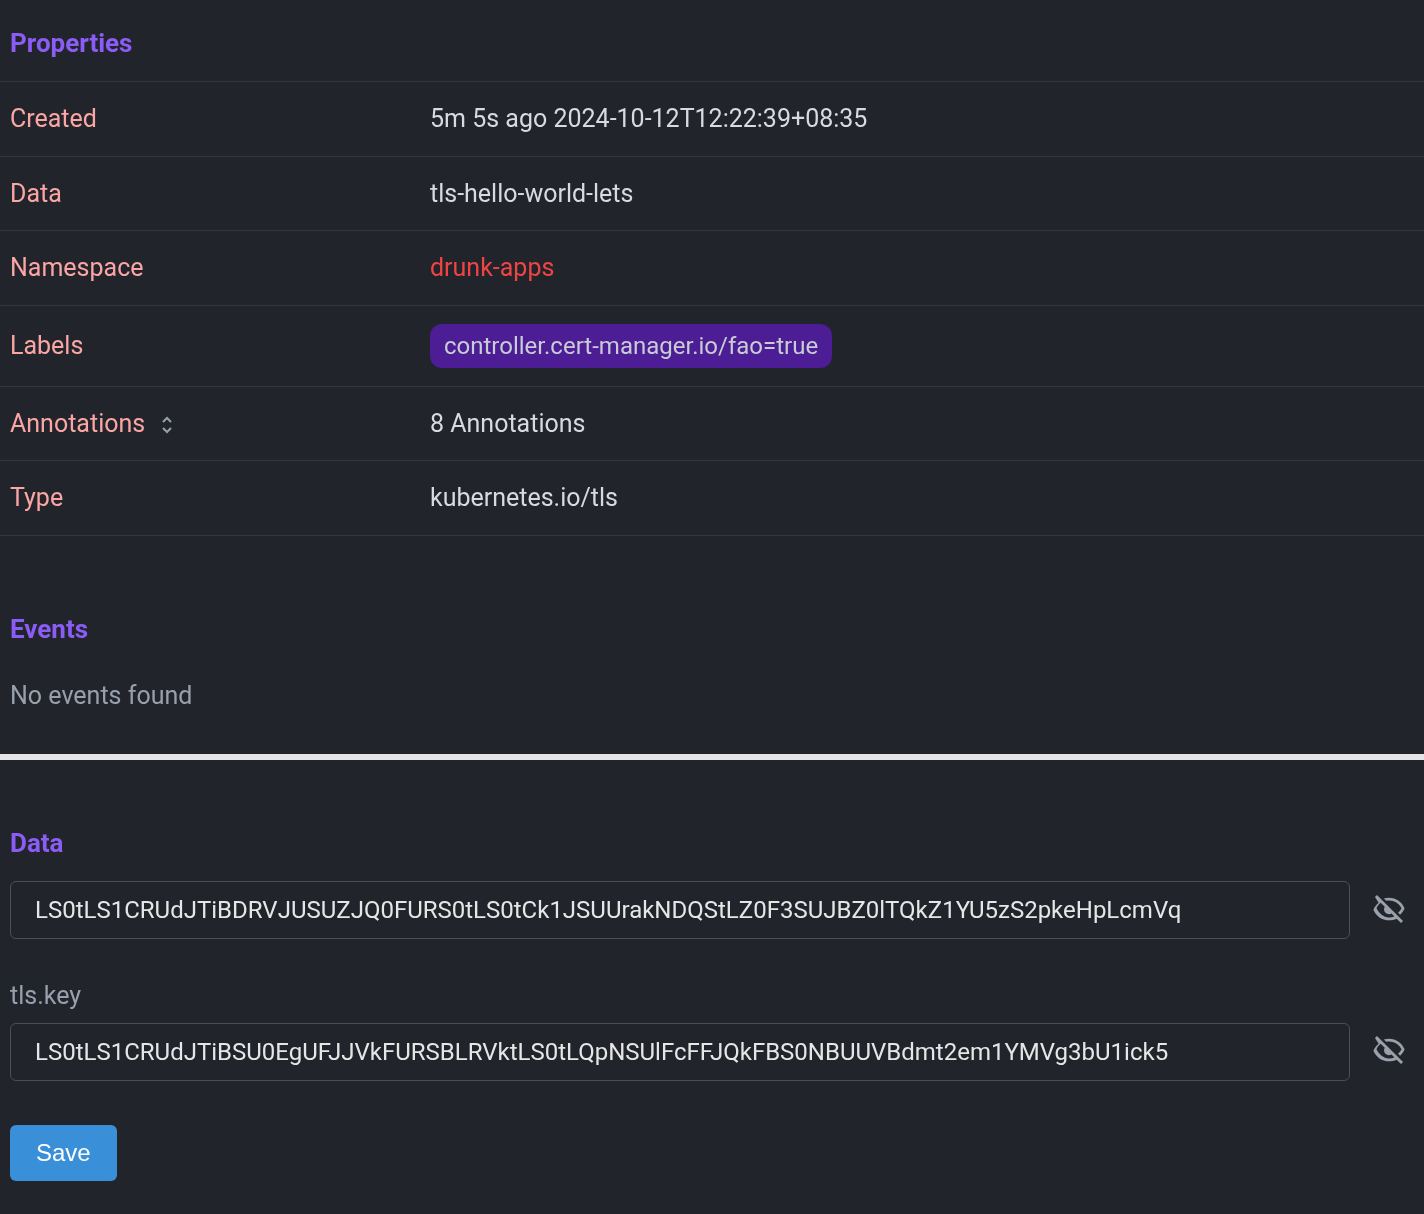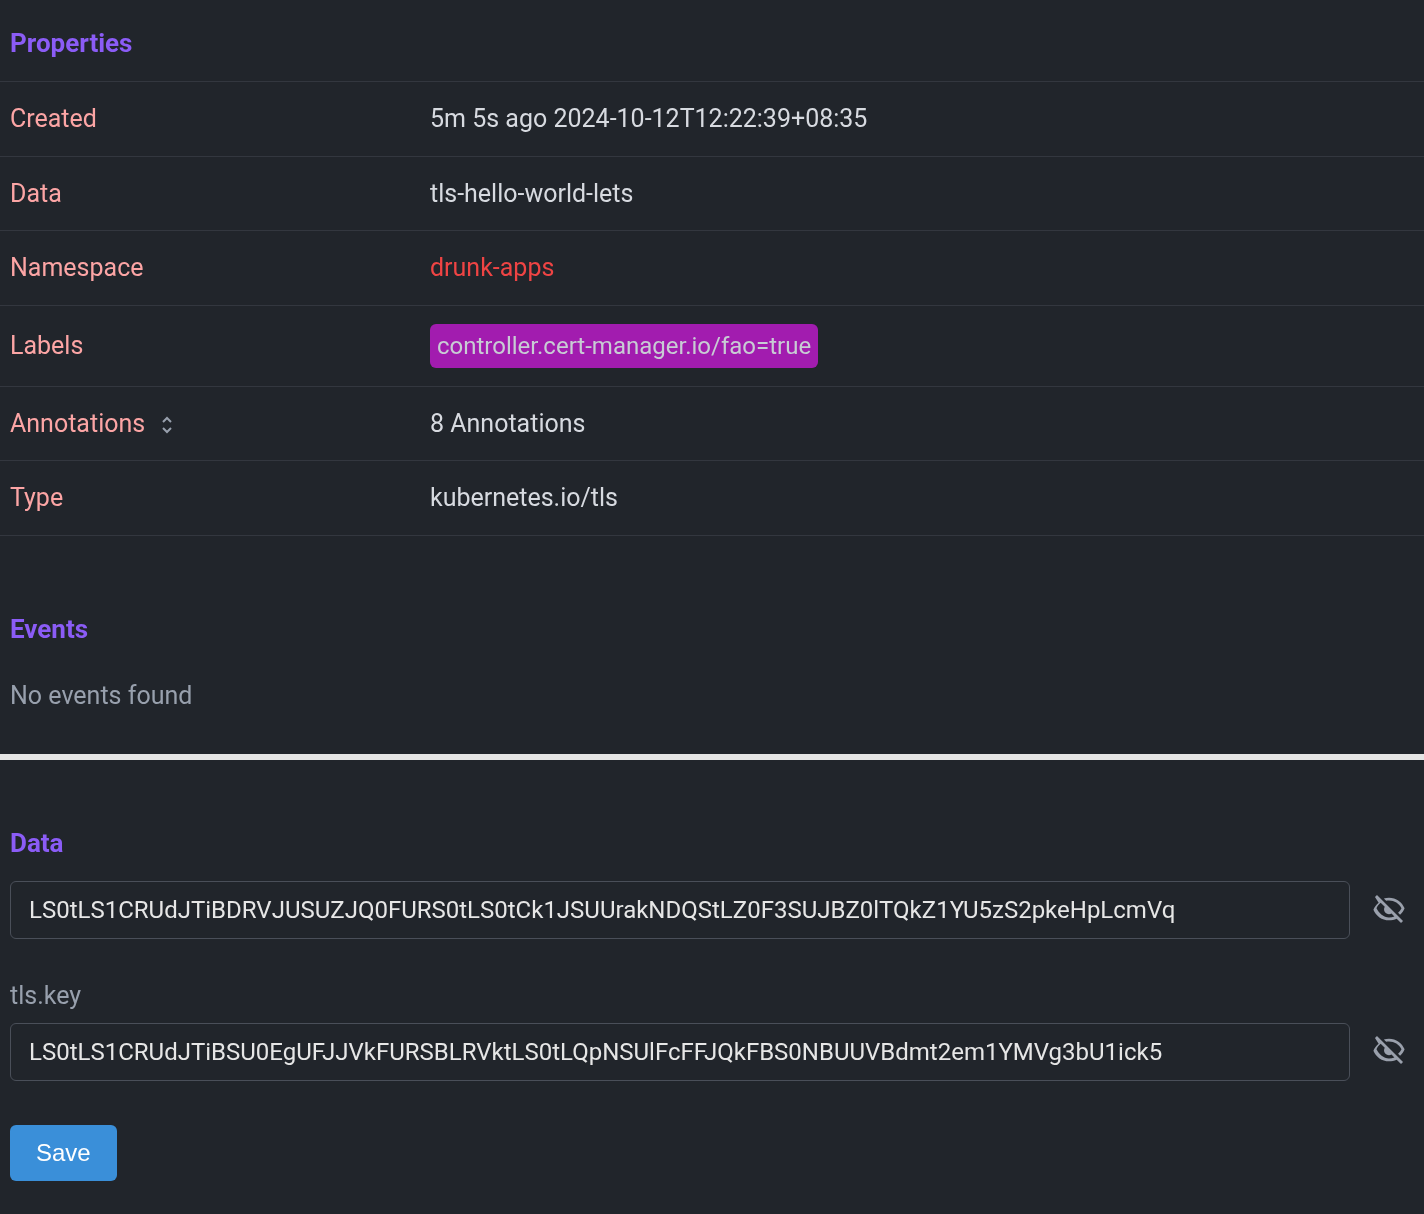--- a/index.html
+++ b/index.html
@@ -39,24 +39,24 @@
     .prop-val {
       color: #d7dae0;
       font-size: 25px;
     }
     .prop-val .link {
       color: #ef4444;
       cursor: pointer;
     }
     .label-chip {
       display: inline-block;
-      background: #a21caf;
+      background: #4c1d95;
       color: #c8ccd4;
-      border-radius: 6px;
-      padding: 4px 7px;
+      border-radius: 12px;
+      padding: 4px 14px;
       font-size: 24px;
     }
     .chevrons {
       display: inline-flex;
       flex-direction: column;
       margin-left: 10px;
       vertical-align: middle;
       line-height: 8px;
       color: #98a0ad;
       font-size: 12px;
@@ -84,21 +84,21 @@
       padding: 0 10px 14px 10px;
       gap: 16px;
     }
     .field-input {
       flex: 1;
       background: transparent;
       border: 1px solid #4a4f59;
       border-radius: 6px;
       color: #e6e6e6;
       font-size: 24px;
-      padding: 14px 18px;
+      padding: 14px 24px;
       font-family: inherit;
       outline: none;
       max-width: 1340px;
     }
     .eye-btn {
       background: transparent;
       border: none;
       cursor: pointer;
       color: #9aa0ac;
       padding: 6px;

